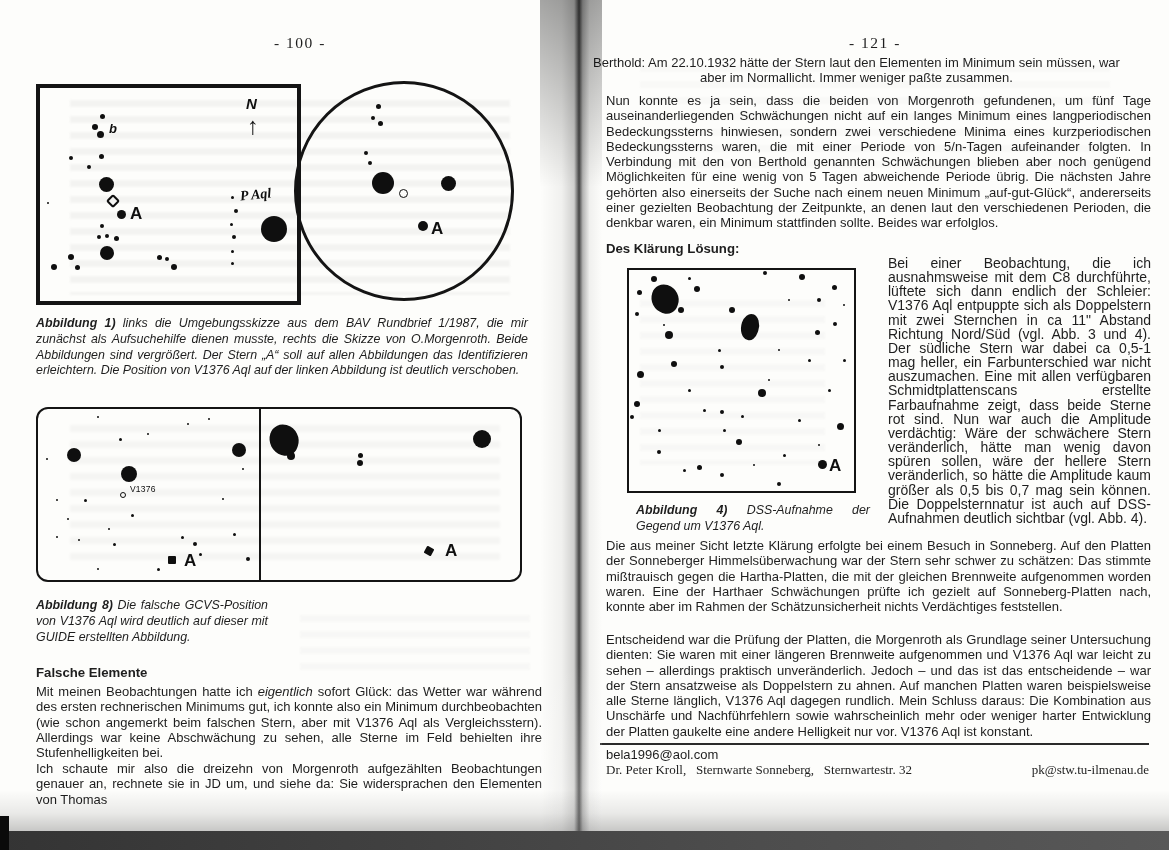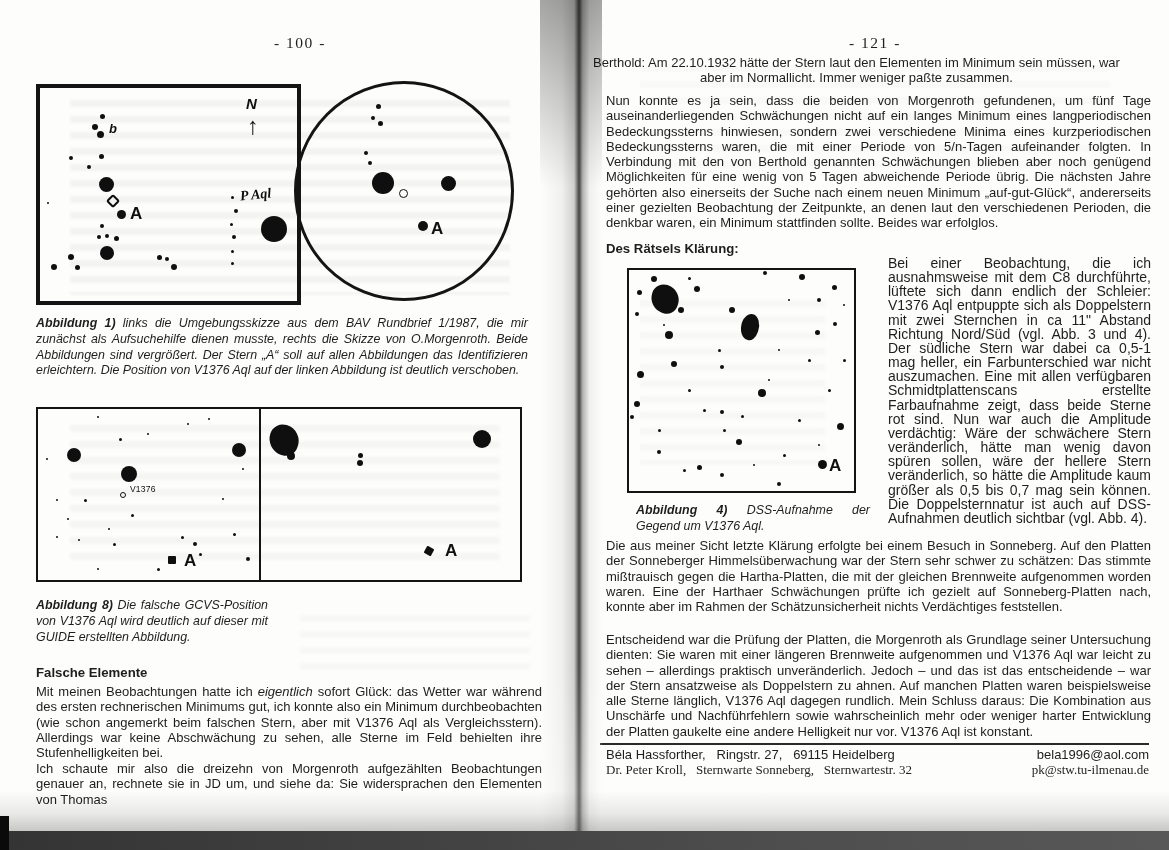--- a/index.html
+++ b/index.html
@@ -115,21 +115,21 @@
       <div class="star " style="left: 71px; top: 77px; width: 4px; height: 4px;"></div>
       <div class="star " style="left: 75px; top: 88px; width: 22px; height: 22px;"></div>
       <div class="star open" style="left: 101.5px; top: 104.5px; width: 9px; height: 9px;"></div>
       <div class="star " style="left: 143.5px; top: 91.5px; width: 15px; height: 15px;"></div>
       <div class="star " style="left: 121px; top: 137px; width: 10px; height: 10px;"></div>
       <span class="clabel big" style="left: 134px; top: 136px;">A</span>
     </div>
 
   <p class="caption abs" style="left:36px;top:316px;width:492px;margin:0;"><b>Abbildung 1)</b> <span>links die Umgebungsskizze aus dem BAV Rundbrief 1/1987, die mir zunächst als Aufsuchehilfe dienen musste, rechts die Skizze von O.Morgenroth. Beide Abbildungen sind vergrößert. Der Stern „A“ soll auf allen Abbildungen das Identifizieren erleichtern. Die Position von V1376 Aql auf der linken Abbildung ist deutlich verschoben.</span></p>
 
-  <div class="fig23-box abs" style="left:36px;top:407px;width:482px;height:171px;">
+  <div class="fig23-box abs" style="left:36px;top:407px;width:482px;height:171px;border-radius:12px;">
     <div class="chart panel panel-l">
         <div class="star " style="left: 29px; top: 39px; width: 14px; height: 14px;"></div>
         <div class="star " style="left: 83px; top: 57px; width: 16px; height: 16px;"></div>
         <div class="star " style="left: 194px; top: 34px; width: 14px; height: 14px;"></div>
         <div class="star open2" style="left: 82px; top: 83px; width: 6px; height: 6px;"></div>
         <div class="star sq" style="left: 130px; top: 147px; width: 8px; height: 8px;"></div>
         <div class="star " style="left: 7.8px; top: 48.8px; width: 2.4px; height: 2.4px;"></div>
         <div class="star " style="left: 80.5px; top: 28.5px; width: 3px; height: 3px;"></div>
         <div class="star " style="left: 170px; top: 9px; width: 2px; height: 2px;"></div>
         <div class="star " style="left: 45.5px; top: 89.5px; width: 3px; height: 3px;"></div>
@@ -174,21 +174,21 @@
   <p class="body-text abs" style="left:36px;top:684px;width:506px;margin:0;"><span>Mit meinen Beobachtungen hatte ich </span><i>eigentlich</i><span> sofort Glück: das Wetter war während des ersten rechnerischen Minimums gut, ich konnte also ein Minimum durchbeobachten (wie schon angemerkt beim falschen Stern, aber mit V1376 Aql als Vergleichsstern). Allerdings war keine Abschwächung zu sehen, alle Sterne im Feld behielten ihre Stufenhelligkeiten bei.</span></p>
 
   <p class="body-text abs" style="left:36px;top:761px;width:506px;margin:0;">Ich schaute mir also die dreizehn von Morgenroth aufgezählten Beobachtungen genauer an, rechnete sie in JD um, und siehe da: Sie widersprachen den Elementen von Thomas</p>
 
   <div class="pageno abs" style="left:800px;top:34px;width:150px;">- 121 -</div>
 
   <p class="body-text abs" style="left:584px;top:55px;width:545px;margin:0;text-align:center;">Berthold: Am 22.10.1932 hätte der Stern laut den Elementen im Minimum sein müssen, war aber im Normallicht. Immer  weniger paßte zusammen.</p>
 
   <p class="body-text abs" style="left:606px;top:93px;width:545px;margin:0;">Nun konnte es ja sein, dass die beiden von Morgenroth gefundenen, um fünf Tage auseinanderliegenden Schwächungen nicht auf ein langes Minimum eines langperiodischen Bedeckungssterns hinwiesen, sondern zwei verschiedene Minima eines kurzperiodischen Bedeckungssterns waren, die mit einer Periode von 5/n-Tagen aufeinander folgten. In Verbindung mit den von Berthold genannten Schwächungen blieben aber noch genügend Möglichkeiten für eine wenig von 5 Tagen abweichende Periode übrig. Die nächsten Jahre gehörten also einerseits der Suche nach einem neuen Minimum „auf-gut-Glück“, andererseits einer gezielten Beobachtung der Zeitpunkte, an denen laut den verschiedenen Perioden, die denkbar waren, ein Minimum stattfinden sollte. Beides war erfolglos.</p>
 
-  <div class="sec-heading abs" style="left:606px;top:241px;">Des Rätsels Klärung:</div>
+  <div class="sec-heading abs" style="left:606px;top:241px;">Des Klärung Lösung:</div>
 
   <div class="chart fig4-box abs" style="left:627px;top:268px;width:225px;height:221px;">
       <div class="star blob" style="left: 22px; top: 15px; width: 28px; height: 28px;"></div>
       <div class="star " style="left: 49px; top: 37px; width: 6px; height: 6px;"></div>
       <div class="star " style="left: 22px; top: 6px; width: 6px; height: 6px;"></div>
       <div class="star " style="left: 65px; top: 16px; width: 6px; height: 6px;"></div>
       <div class="star " style="left: 134px; top: 1px; width: 4px; height: 4px;"></div>
       <div class="star " style="left: 170px; top: 4px; width: 6px; height: 6px;"></div>
       <div class="star " style="left: 202.5px; top: 14.5px; width: 5px; height: 5px;"></div>
       <div class="star " style="left: 100px; top: 37px; width: 6px; height: 6px;"></div>
@@ -241,21 +241,20 @@
 
   <p class="side-text abs" style="left:888px;top:256px;width:263px;margin:0;">Bei einer Beobachtung, die ich ausnahmsweise mit dem C8 durchführte, lüftete sich dann endlich der Schleier: V1376 Aql entpuppte sich als Doppelstern mit zwei Sternchen in ca 11" Abstand Richtung Nord/Süd (vgl. Abb. 3 und 4). Der südliche Stern war dabei ca 0,5-1 mag heller, ein Farbunterschied war nicht auszumachen. Eine mit allen verfügbaren Schmidtplattenscans erstellte Farbaufnahme zeigt, dass beide Sterne rot sind. Nun war auch die Amplitude verdächtig: Wäre der schwächere Stern veränderlich, hätte man wenig davon spüren sollen, wäre der hellere Stern veränderlich, so hätte die Amplitude kaum größer als 0,5 bis 0,7 mag sein können. Die Doppelsternnatur ist auch auf DSS-Aufnahmen deutlich sichtbar (vgl. Abb. 4).</p>
 
   <p class="body-text abs" style="left:606px;top:538px;width:545px;margin:0;">Die aus meiner Sicht letzte Klärung erfolgte bei einem Besuch in Sonneberg. Auf den Platten der Sonneberger Himmelsüberwachung war der Stern sehr schwer zu schätzen: Das stimmte mißtrauisch gegen die Hartha-Platten, die mit der gleichen Brennweite aufgenommen worden waren. Eine der Harthaer Schwächungen prüfte ich gezielt auf Sonneberg-Platten nach, konnte aber im Rahmen der Schätzunsicherheit nichts Verdächtiges feststellen.</p>
 
   <p class="body-text abs" style="left:606px;top:632px;width:545px;margin:0;">Entscheidend war die Prüfung der Platten, die Morgenroth als Grundlage seiner Untersuchung dienten: Sie waren mit einer längeren Brennweite aufgenommen und V1376 Aql war leicht zu sehen – allerdings praktisch unveränderlich. Jedoch – und das ist das entscheidende – war der Stern ansatzweise als Doppelstern zu ahnen. Auf manchen Platten waren beispielsweise alle Sterne länglich, V1376 Aql dagegen rundlich. Mein Schluss daraus: Die Kombination aus Unschärfe und Nachführfehlern sowie wahrscheinlich mehr oder weniger harter Entwicklung der Platten gaukelte eine andere Helligkeit  nur vor.  V1376 Aql ist konstant.</p>
 
   <div class="rule abs" style="left:600px;top:743px;width:549px;"></div>
 
   <div class="footer-row abs" style="left:606px;top:747px;width:543px;">
-    <span>Béla Hassforther,   Ringstr. 27,   69115 Heidelberg</span>
     <span>bela1996@aol.com</span>
   </div>
   <div class="footer-row abs" style="left:606px;top:762px;width:543px;font-family:Liberation Serif, serif;">
     <span>Dr. Peter Kroll,   Sternwarte Sonneberg,   Sternwartestr. 32</span>
     <span>pk@stw.tu-ilmenau.de</span>
   </div>
 
   <div class="binding"></div>
   <div class="bottom-shadow"></div>
   <div class="bottom-band"></div>

